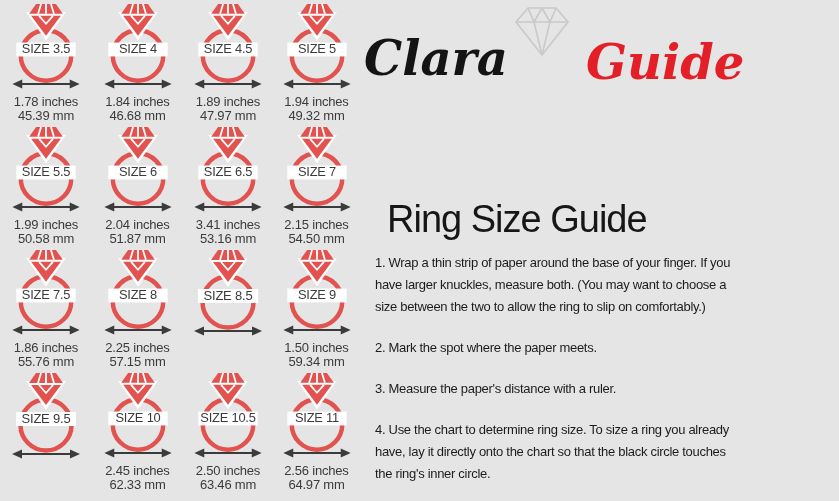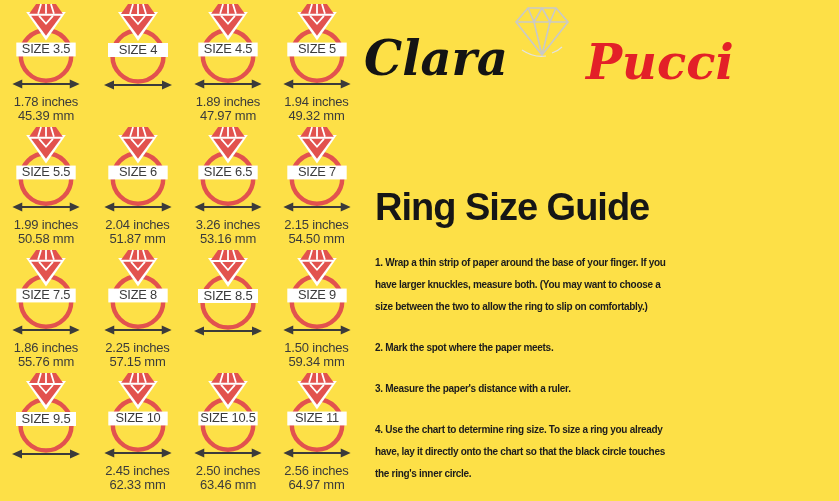--- a/index.html
+++ b/index.html
@@ -1,17 +1,17 @@
 <!DOCTYPE html>
 <html style="--ring-red: #E2524E; --logo-red: #E32028; --logo-black: #141414; --text-dark: #3B3B3B; --diamond-gray: #C9C9C9;"><head>
 <meta charset="utf-8">
 <style>
   html,body{margin:0;padding:0;background:#fff;}
   .page{
-    position:relative;width:839px;height:501px;background:#fde047;overflow:hidden;
+    position:relative;width:839px;height:501px;background:#e5e5e5;overflow:hidden;
     font-family:"Liberation Sans",sans-serif;
   }
   
   .grid{
     position:absolute;left:0;top:4;
     display:grid;grid-template-columns:92px 91px 90px 87px;grid-auto-rows:123px;
   }
   .cell{display:flex;flex-direction:column;align-items:center;}
   .ring{width:72px;height:86px;display:block;}
   .band{fill:none;stroke:var(--ring-red);stroke-width:4.5px;}
@@ -35,27 +35,27 @@
   .logo-diamond path{fill:none;stroke:var(--diamond-gray);stroke-width:1.6px;}
   .logo-diamond path.shine{stroke:#e3e3e3;stroke-width:1.2px;}
   .wordmark{position:absolute;left:0;top:16px;width:470px;white-space:nowrap;}
   .clara,.pucci{
     font-family:"DejaVu Serif",serif;font-style:italic;font-weight:600;
     font-size:48px;line-height:64px;display:inline-block;
   }
   .clara{color:var(--logo-black);position:absolute;left:2px;top:6px;}
   .pucci{color:var(--logo-red);position:absolute;left:224px;top:10px;}
   .title{
-    position:absolute;left:13px;top:186px;margin:0;
-    font-size:38px;font-weight:700;letter-spacing:-1px;color:#161616;
+    position:absolute;left:13px;top:186px;margin:12px;
+    font-size:38px;font-weight:400;letter-spacing:-1px;color:#161616;
   }
   .steps{position:absolute;left:13px;top:252px;width:462px;}
   .steps p{
     margin:0 0 19px 0;white-space:pre-line;
-    font-size:10px;line-height:22px;letter-spacing:-0.3px;color:#1c1c1c;font-weight:bold;
+    font-size:13px;line-height:22px;letter-spacing:-0.3px;color:#1c1c1c;
   }
 </style>
 </head>
 <body>
 
 <div class="page">
 
   <div class="grid" id="ring-grid">
     <div class="cell">
       <svg class="ring" viewBox="0 0 72 86">
@@ -92,20 +92,24 @@
           <path class="fline" d="M29,16 L36,24 L43,16"></path>
         </g>
         <rect class="labelbg" x="6" y="43" width="60" height="14"></rect>
         <text class="slabel" x="36" y="54" text-anchor="middle">SIZE 4</text>
       </svg>
       <svg class="arrow" viewBox="0 0 68 12">
         <line x1="8" y1="6" x2="60" y2="6"></line>
         <polygon points="0,6 10,1.4 10,10.6"></polygon>
         <polygon points="68,6 58,1.4 58,10.6"></polygon>
       </svg>
+      <div class="meas">
+        <div class="inches">1.84 inches</div>
+        <div class="mm">46.68 mm</div>
+      </div>
     </div>
 
     <div class="cell">
       <svg class="ring" viewBox="0 0 72 86">
         <circle class="band" cx="36" cy="56" r="25.5"></circle>
         <g>
           <polygon class="halo" points="16,12 56,12 36,41"></polygon>
           <polygon class="facet" points="19,14 26,4 46,4 53,14"></polygon>
           <polygon class="facet" points="21,16 51,16 36,36"></polygon>
           <path class="fline" d="M31,4 L28,14 M41,4 L44,14 M36,4 L36,14"></path>
@@ -209,21 +213,21 @@
         </g>
         <rect class="labelbg" x="6" y="43" width="60" height="14"></rect>
         <text class="slabel" x="36" y="54" text-anchor="middle">SIZE 6.5</text>
       </svg>
       <svg class="arrow" viewBox="0 0 68 12">
         <line x1="8" y1="6" x2="60" y2="6"></line>
         <polygon points="0,6 10,1.4 10,10.6"></polygon>
         <polygon points="68,6 58,1.4 58,10.6"></polygon>
       </svg>
       <div class="meas">
-        <div class="inches">3.26 inches</div>
+        <div class="inches">3.41 inches</div>
         <div class="mm">53.16 mm</div>
       </div>
     </div>
 
     <div class="cell">
       <svg class="ring" viewBox="0 0 72 86">
         <circle class="band" cx="36" cy="56" r="25.5"></circle>
         <g>
           <polygon class="halo" points="16,12 56,12 36,41"></polygon>
           <polygon class="facet" points="19,14 26,4 46,4 53,14"></polygon>
@@ -433,21 +437,21 @@
   <div class="right">
 
     <div class="logo">
       <svg class="logo-diamond" viewBox="0 0 60 54">
         <path d="M4,17 L16,3 L44,3 L56,17 L30,50 Z"></path>
         <path d="M4,17 L56,17 M16,3 L22,17 M44,3 L38,17 M30,3 L22,17 M30,3 L38,17 M22,17 L30,50 M38,17 L30,50"></path>
         <path class="shine" d="M10,45 Q22,53 34,51 M40,48 Q46,46 50,42"></path>
       </svg>
       <div class="wordmark">
         <span class="clara">Clara</span>
-        <span class="pucci">Pucci</span>
+        <span class="pucci">Guide</span>
       </div>
     </div>
 
     <h1 class="title">Ring Size Guide</h1>
 
     <div class="steps">
       <p>1.  Wrap a thin strip of paper around the base of your finger. If you
 have larger knuckles, measure both. (You may want to choose a
 size between the two to allow the ring to slip on comfortably.)</p>
       <p>2.  Mark the spot where the paper meets.</p>

